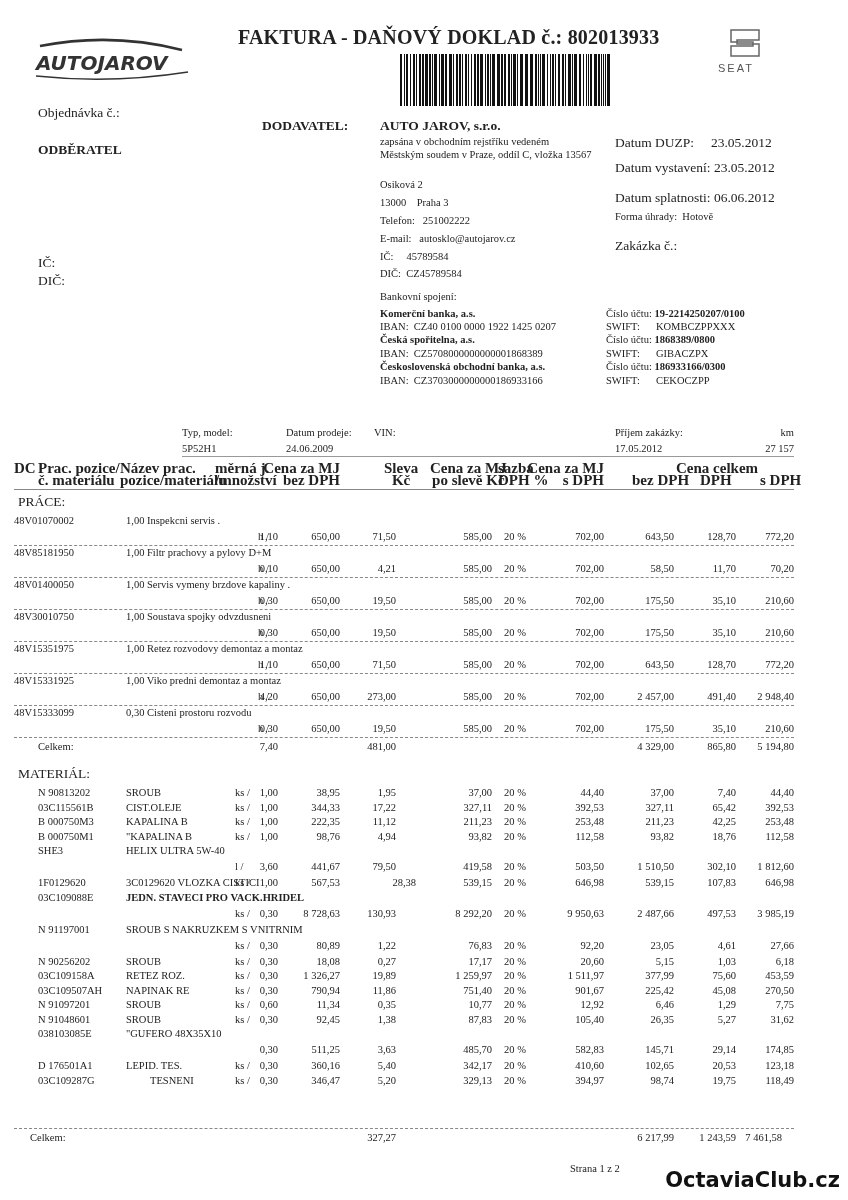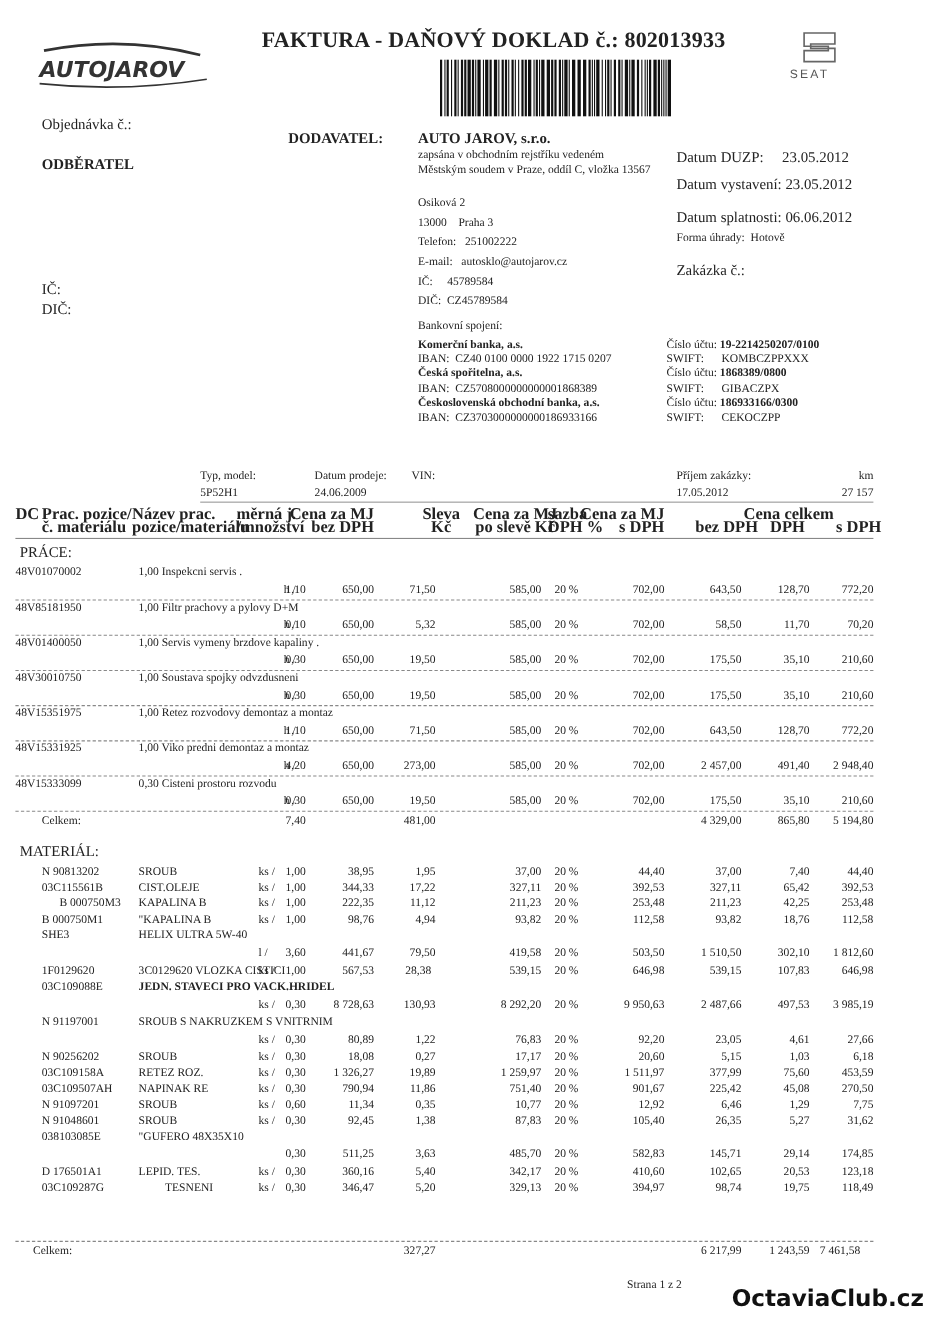--- a/index.html
+++ b/index.html
@@ -116,21 +116,21 @@
 <div class="abs small" style="left:380px;top:148px;">Městským soudem v Praze, oddíl C, vložka 13567</div>
 <div class="abs small" style="left:380px;top:178px;">Osiková 2</div>
 <div class="abs small" style="left:380px;top:196px;white-space:pre;">13000    Praha 3</div>
 <div class="abs small" style="left:380px;top:214px;white-space:pre;">Telefon:   251002222</div>
 <div class="abs small" style="left:380px;top:232px;white-space:pre;">E-mail:   autosklo@autojarov.cz</div>
 <div class="abs small" style="left:380px;top:250px;white-space:pre;">IČ:     45789584</div>
 <div class="abs small" style="left:380px;top:267px;white-space:pre;">DIČ:  CZ45789584</div>
 <div class="abs small" style="left:380px;top:290px;">Bankovní spojení:</div>
 
 <div class="abs small bold" style="left:380px;top:307px;">Komerční banka, a.s.</div>
-<div class="abs small" style="left:380px;top:320px;white-space:pre;">IBAN:  CZ40 0100 0000 1922 1715 0207</div>
+<div class="abs small" style="left:380px;top:320px;white-space:pre;">IBAN:  CZ40 0100 0000 1922 1425 0207</div>
 <div class="abs small bold" style="left:380px;top:333px;">Česká spořitelna, a.s.</div>
 <div class="abs small" style="left:380px;top:347px;white-space:pre;">IBAN:  CZ5708000000000001868389</div>
 <div class="abs small bold" style="left:380px;top:360px;">Československá obchodní banka, a.s.</div>
 <div class="abs small" style="left:380px;top:374px;white-space:pre;">IBAN:  CZ3703000000000186933166</div>
 
 <div class="abs small" style="left:606px;top:307px;"><span>Číslo účtu:</span> <b>19-2214250207/0100</b></div>
 <div class="abs small" style="left:606px;top:320px;"><span>SWIFT:</span><span style="margin-left:16px">KOMBCZPPXXX</span></div>
 <div class="abs small" style="left:606px;top:333px;"><span>Číslo účtu:</span> <b>1868389/0800</b></div>
 <div class="abs small" style="left:606px;top:347px;"><span>SWIFT:</span><span style="margin-left:16px">GIBACZPX</span></div>
 <div class="abs small" style="left:606px;top:360px;"><span>Číslo účtu:</span> <b>186933166/0300</b></div>
@@ -197,21 +197,21 @@
     </div>
     <div class="hline" style="left: 14px; width: 780px; top: 545px;"></div>
     <div class="row" style="top: 547px;">
       <span style="left: 14px;">48V85181950</span>
       <span style="left: 126px;">1,00 Filtr prachovy a pylovy D+M</span>
     </div>
     <div class="row" style="top: 563px;">
       <span style="left: 258px;">h /</span>
       <span style="right: 570px;">0,10</span>
       <span style="right: 508px;">650,00</span>
-      <span style="right: 452px;">5,32</span>
+      <span style="right: 452px;">4,21</span>
       <span style="right: 356px;">585,00</span>
       <span style="left: 504px;">20 %</span>
       <span style="right: 244px;">702,00</span>
       <span style="right: 174px;">58,50</span>
       <span style="right: 112px;">11,70</span>
       <span style="right: 54px;">70,20</span>
     </div>
     <div class="hline" style="left: 14px; width: 780px; top: 577px;"></div>
     <div class="row" style="top: 579px;">
       <span style="left: 14px;">48V01400050</span>
@@ -331,21 +331,21 @@
       <span style="right: 508px;">344,33</span>
       <span style="right: 452px;">17,22</span>
       <span style="right: 356px;">327,11</span>
       <span style="left: 504px;">20 %</span>
       <span style="right: 244px;">392,53</span>
       <span style="right: 174px;">327,11</span>
       <span style="right: 112px;">65,42</span>
       <span style="right: 54px;">392,53</span>
     </div>
     <div class="row" style="top: 816px;">
-      <span style="left: 54px;">B  000750M3</span>
+      <span style="left: 38px;">B  000750M3</span>
       <span style="left: 126px;">KAPALINA B</span>
       <span style="left: 235px;">ks /</span>
       <span style="right: 570px;">1,00</span>
       <span style="right: 508px;">222,35</span>
       <span style="right: 452px;">11,12</span>
       <span style="right: 356px;">211,23</span>
       <span style="left: 504px;">20 %</span>
       <span style="right: 244px;">253,48</span>
       <span style="right: 174px;">211,23</span>
       <span style="right: 112px;">42,25</span>
@@ -380,21 +380,21 @@
       <span style="right: 174px;">1 510,50</span>
       <span style="right: 112px;">302,10</span>
       <span style="right: 54px;">1 812,60</span>
     </div>
     <div class="row" style="top: 877px;">
       <span style="left: 38px;">1F0129620</span>
       <span style="left: 126px;">3C0129620  VLOZKA CISTICI</span>
       <span style="left: 235px;">ks /</span>
       <span style="right: 570px;">1,00</span>
       <span style="right: 508px;">567,53</span>
-      <span style="right: 456px;">28,38</span>
+      <span style="right: 432px;">28,38</span>
       <span style="right: 356px;">539,15</span>
       <span style="left: 504px;">20 %</span>
       <span style="right: 244px;">646,98</span>
       <span style="right: 174px;">539,15</span>
       <span style="right: 112px;">107,83</span>
       <span style="right: 54px;">646,98</span>
     </div>
     <div class="row" style="top: 891.5px;">
       <span style="left: 38px;">03C109088E</span>
       <span style="left: 126px; font-weight: bold;">JEDN. STAVECI PRO VACK.HRIDEL</span>

